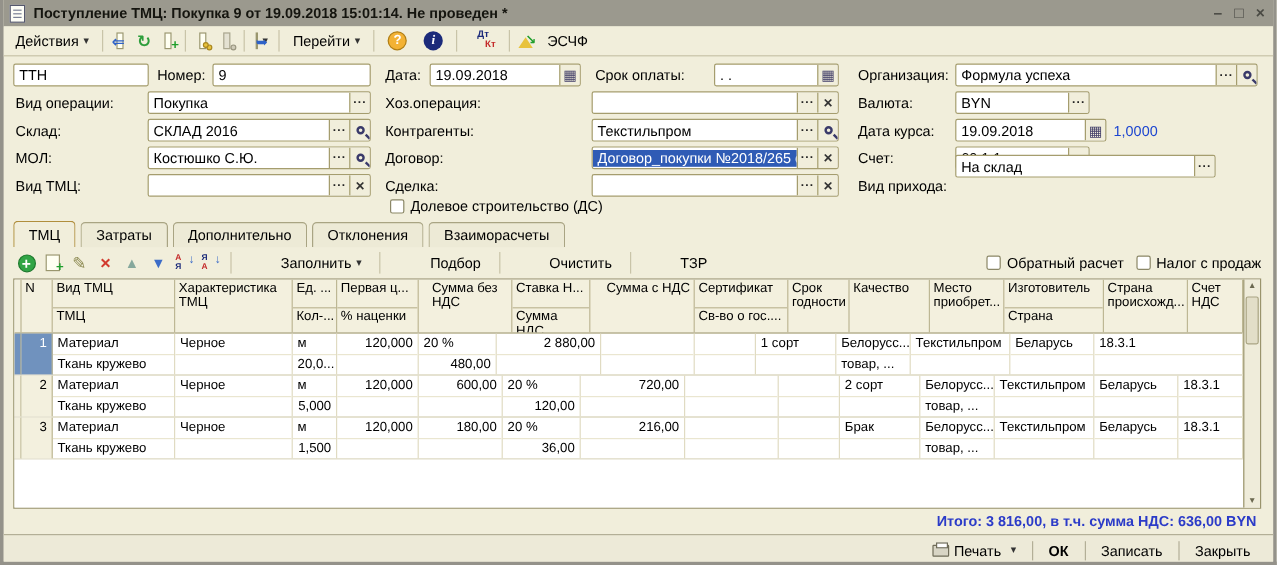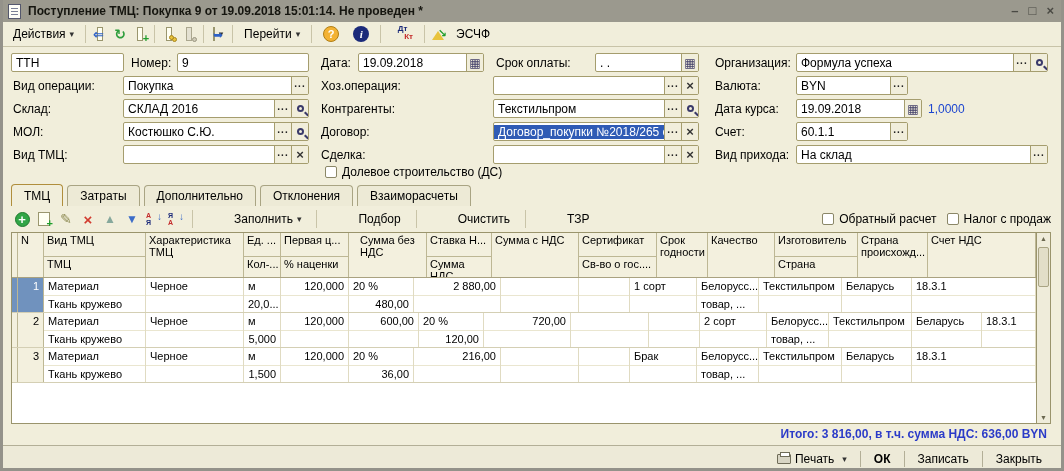--- a/index.html
+++ b/index.html
@@ -271,21 +271,21 @@
       <span class="sfx dots"></span>
       <span class="sfx xb"></span>
     </div>
   <span class="lbl" style="left:318px;top:148px">Сделка:</span>
   <div class="fld" style="left:490px;top:145px;width:206px">
       <span class="fv"></span>
       <span class="sfx dots"></span>
       <span class="sfx xb"></span>
     </div>
   <span class="lbl" style="left:712px;top:148px">Вид прихода:</span>
-  <div class="fld" style="left:793px;top:145px;width:252px">
+  <div class="fld" style="left:793px;top:129px;width:217px">
       <span class="fv">На склад</span>
       <span class="sfx dots"></span>
     </div>
 
   <span class="cbx" style="left:322px;top:165px">
     <span class="cb"></span>
     <span>Долевое строительство (ДС)</span>
   </span>
 
   <div class="tabs">
@@ -369,32 +369,35 @@
             <div class="h1">Первая ц...</div>
             <div class="h2">% наценки</div>
           </div>
           <div class="hc" style="width: 70px; flex: 0 0 auto; margin-left: 8px;">
             <div class="h1">Сумма без НДС</div>
           </div>
           <div class="hc" style="width: 65px; flex: 0 0 auto;">
             <div class="h1">Ставка Н...</div>
             <div class="h2">Сумма НДС</div>
           </div>
-          <div class="hc" style="width: 87px; flex: 0 0 auto;">
+          <div class="hc" style="width: 87px; flex: 0 0 auto; text-align: right;">
             <div class="h1">Сумма с НДС</div>
           </div>
           <div class="hc" style="width: 78px; flex: 0 0 auto;">
             <div class="h1">Сертификат</div>
             <div class="h2">Св-во о гос....</div>
           </div>
           <div class="hc" style="width: 51px; flex: 0 0 auto;">
             <div class="h1">Срок годности</div>
           </div>
           <div class="hc" style="width: 67px; flex: 0 0 auto;">
             <div class="h1">Качество</div>
+          </div>
+          <div class="hc" style="width: 62px; flex: 0 0 auto;">
+            <div class="h1">Место приобрет...</div>
           </div>
           <div class="hc" style="width: 83px; flex: 0 0 auto;">
             <div class="h1">Изготовитель</div>
             <div class="h2">Страна</div>
           </div>
           <div class="hc" style="width: 70px; flex: 0 0 auto;">
             <div class="h1">Страна происхожд...</div>
           </div>
           <div class="hc" style="width: 54px; flex: 1 1 0%;">
             <div class="h1">Счет НДС</div>
@@ -528,20 +531,24 @@
             <div class="c2"></div>
           </div>
           <div class="bc" style="width: 37px; flex: 0 0 auto;">
             <div class="c1">м</div>
             <div class="c2 ar">1,500</div>
           </div>
           <div class="bc" style="width: 68px; flex: 0 0 auto;">
             <div class="c1 ar">120,000</div>
             <div class="c2 ar"></div>
           </div>
+          <div class="bc" style="width: 70px; flex: 0 0 auto;">
+            <div class="c1 ar">180,00</div>
+            <div class="c2 ar"></div>
+          </div>
           <div class="bc" style="width: 65px; flex: 0 0 auto;">
             <div class="c1">20 %</div>
             <div class="c2 ar">36,00</div>
           </div>
           <div class="bc" style="width: 87px; flex: 0 0 auto;">
             <div class="c1 ar">216,00</div>
             <div class="c2 ar"></div>
           </div>
           <div class="bc" style="width: 78px; flex: 0 0 auto;">
             <div class="c1"></div>

